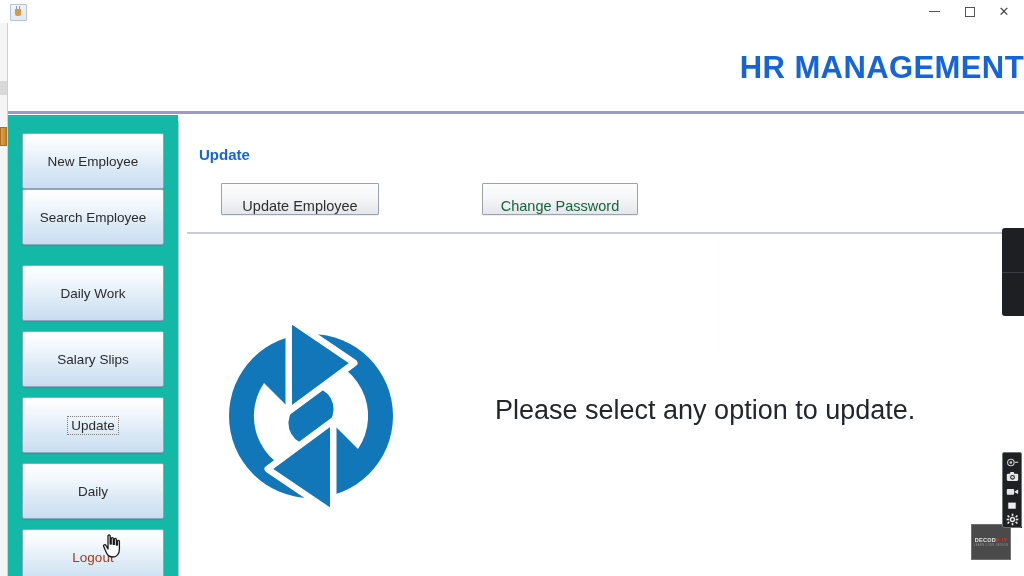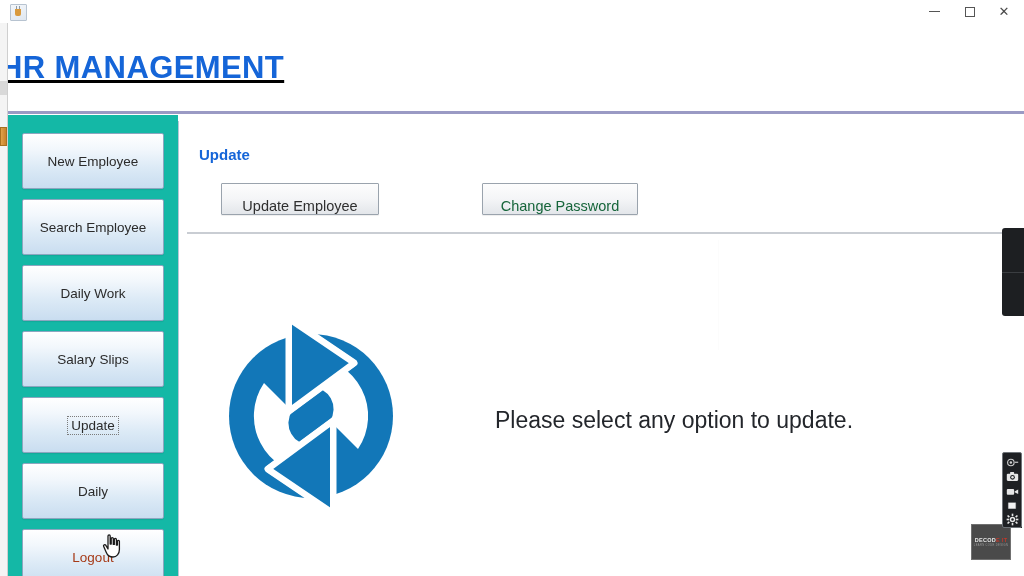--- a/index.html
+++ b/index.html
@@ -92,22 +92,21 @@
 
   
   #banner {
     position: absolute;
     left: 0; top: 23px;
     width: 1024px;
     height: 89px;
     background: #ffffff;
     display: flex;
     align-items: center;
-    justify-content: flex-start;
-    text-decoration: underline;
+    justify-content: flex-end;
   }
   #app-title {
     font-family: "Liberation Sans", sans-serif;
     font-weight: bold;
     font-size: 31px;
     letter-spacing: 0.4px;
     color: #1565D8;
     white-space: nowrap;
   }
   #banner-rule {
@@ -255,22 +254,22 @@
   }
 
   
   #sync-logo {
     position: absolute;
     left: 47px; top: 196px;
     width: 170px; height: 210px;
   }
   #center-message {
     position: absolute;
-    left: 316px; top: 292px;
-    font-size: 23px;
+    left: 316px; top: 280px;
+    font-size: 27px;
     color: #23262b;
     font-family: "Liberation Sans", sans-serif;
     white-space: nowrap;
   }
 
   
   #right-edge-panel {
     position: absolute;
     right: 0; top: 228px;
     width: 22px;
@@ -397,21 +396,21 @@
   </div>
 
   <div id="body-area">
 
     <div id="sidebar">
 
       <div class="nav-button" style="top:18px;">
         <span class="nav-label">New Employee</span>
       </div>
 
-      <div class="nav-button" style="top:84px;text-align:right;">
+      <div class="nav-button" style="top:74px;text-align:right;">
         <span class="nav-label">Search Employee</span>
       </div>
 
       <div class="nav-button" style="top:150px;">
         <span class="nav-label">Daily Work</span>
       </div>
 
       <div class="nav-button" style="top:216px;">
         <span class="nav-label">Salary Slips</span>
       </div>

